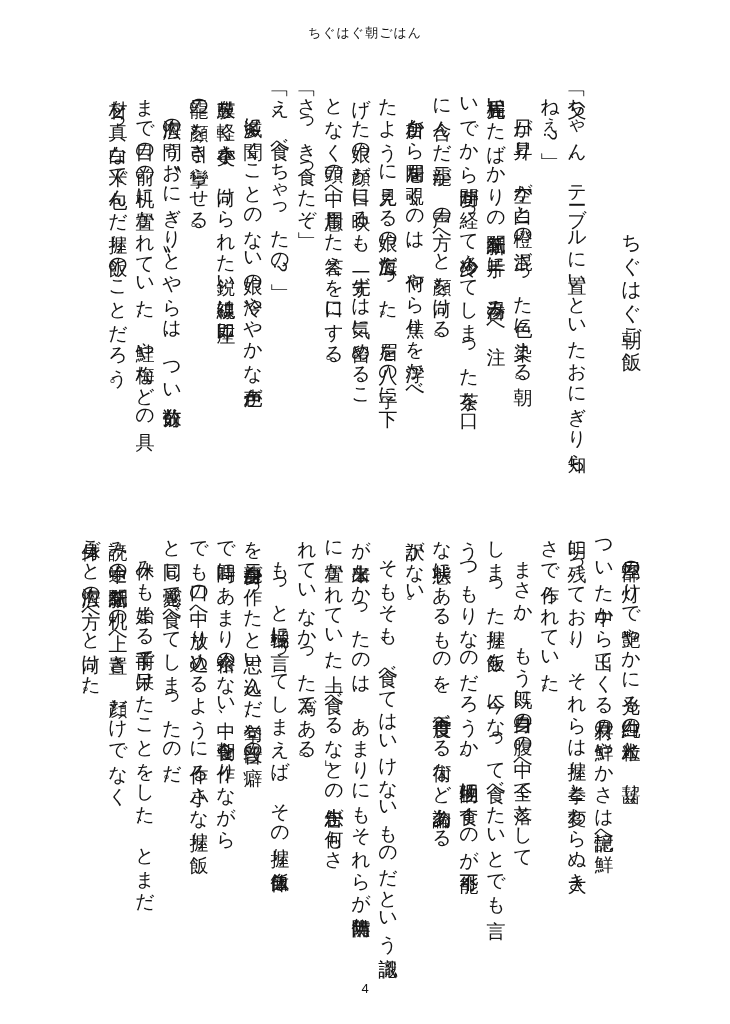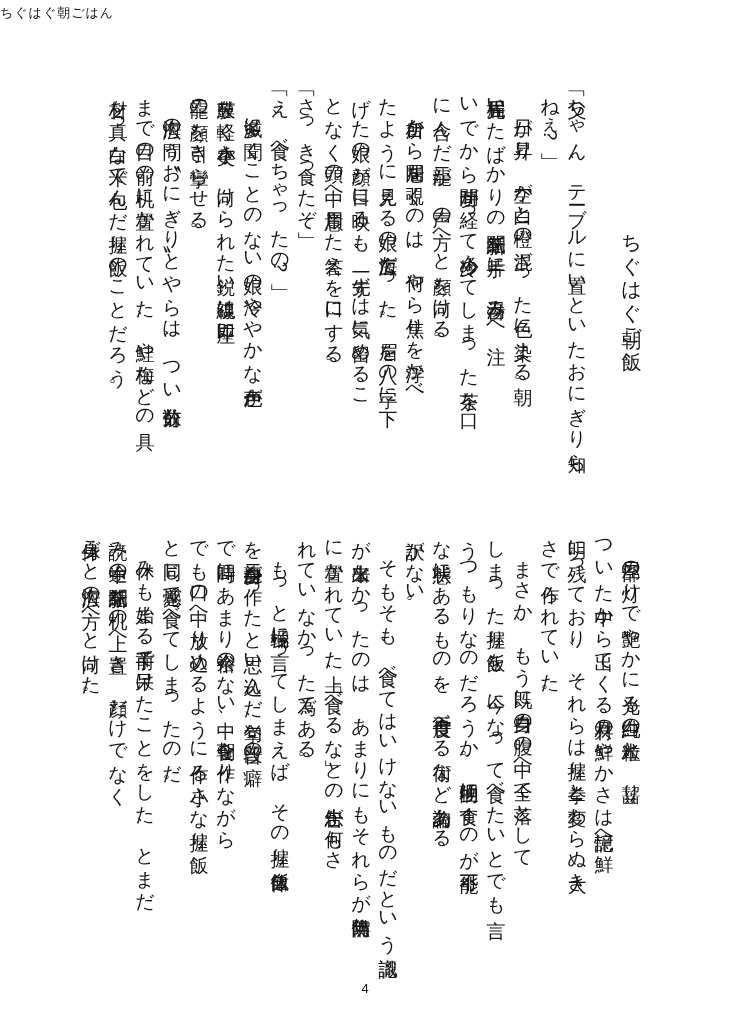--- a/index.html
+++ b/index.html
@@ -11,23 +11,24 @@
     position: relative;
     width: 730px;
     height: 1024px;
     background: #ffffff;
     color: #151515;
     font-family: "Liberation Sans", sans-serif;
     overflow: hidden;
   }
   .running-header {
     position: absolute;
-    top: 4px;
+    top: 24px;
     left: 0;
     width: 100%;
+    text-align: center;
     font-size: 13px;
     letter-spacing: 1px;
   }
   .band {
     position: absolute;
     right: 85px;
     writing-mode: vertical-rl;
     text-orientation: mixed;
     font-size: 19px;
     line-height: 27px;

